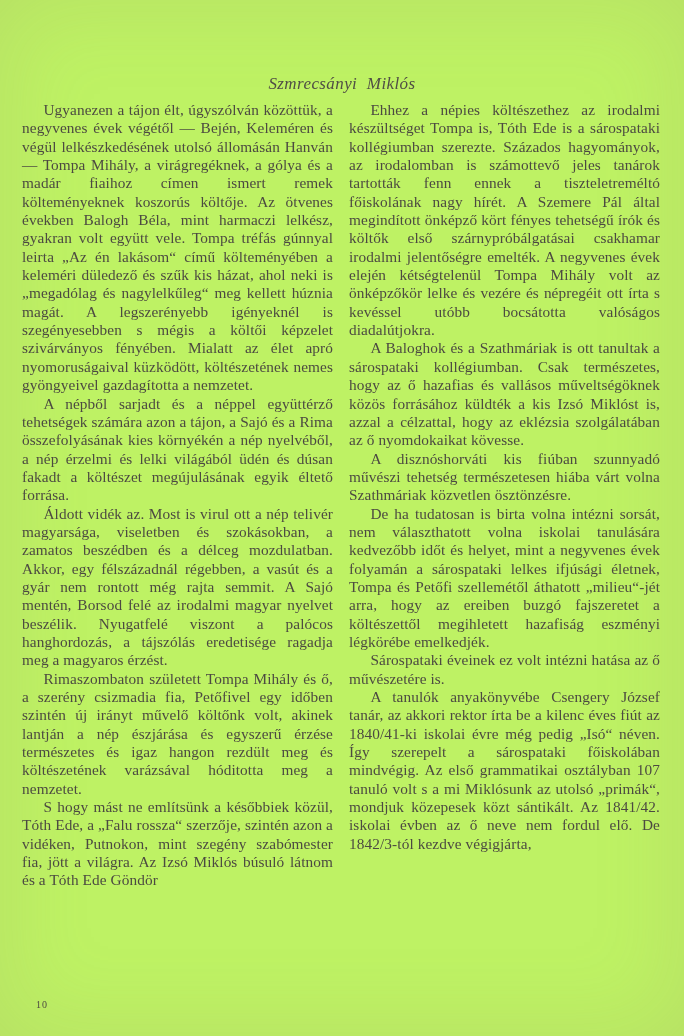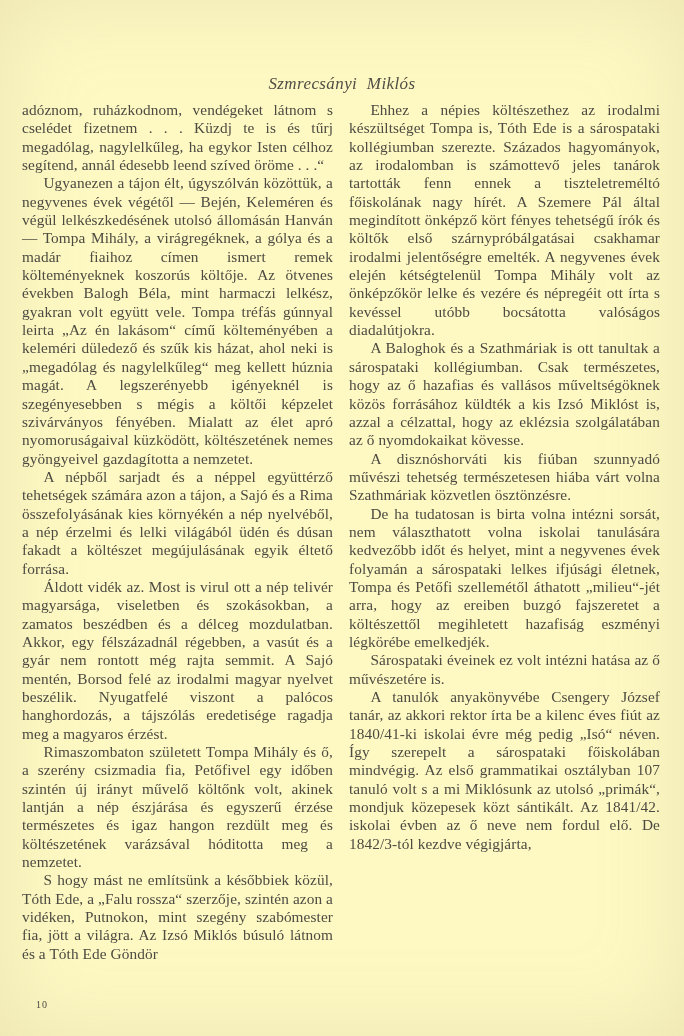--- a/index.html
+++ b/index.html
@@ -1,20 +1,20 @@
 <!DOCTYPE html>
 <html><head>
 <meta charset="utf-8">
 <style>
   html, body { margin: 0; padding: 0; }
   .page {
     position: relative;
     width: 684px;
     height: 1036px;
-    background: #fef9c3;
+    background: #bef264;
     box-shadow: inset 0 0 90px rgba(150,138,105,0.18);
     font-family: "Liberation Serif", "DejaVu Serif", serif;
     color: #4c4a41;
     overflow: hidden;
   }
   .running-head {
     position: absolute;
     top: 74px;
     left: 0;
     width: 100%;
@@ -53,21 +53,20 @@
 </head>
 <body>
 
 <div class="page">
 
   <div class="running-head">Szmrecsányi Miklós</div>
 
   <div class="columns">
 
     <div class="col">
-      <p>adóznom, ruházkodnom, vendégeket látnom s cselédet fizetnem . . . Küzdj te is és tűrj megadólag, nagylelkűleg, ha egykor Isten célhoz segítend, annál édesebb leend szíved öröme . . .“</p>
       <p class="indent">Ugyanezen a tájon élt, úgyszólván közöttük, a negyvenes évek végétől — Bején, Keleméren és végül lelkészkedésének utolsó állomásán Hanván — Tompa Mihály, a virágregéknek, a gólya és a madár fiaihoz címen ismert remek költeményeknek koszorús költője. Az ötvenes években Balogh Béla, mint harmaczi lelkész, gyakran volt együtt vele. Tompa tréfás gúnnyal leirta „Az én lakásom“ című költeményében a keleméri düledező és szűk kis házat, ahol neki is „megadólag és nagylelkűleg“ meg kellett húznia magát. A legszerényebb igényeknél is szegényesebben s mégis a költői képzelet szivárványos fényében. Mialatt az élet apró nyomoruságaival küzködött, költészetének nemes gyöngyeivel gazdagította a nemzetet.</p>
       <p class="indent">A népből sarjadt és a néppel együttérző tehetségek számára azon a tájon, a Sajó és a Rima összefolyásának kies környékén a nép nyelvéből, a nép érzelmi és lelki világából üdén és dúsan fakadt a költészet megújulásának egyik éltető forrása.</p>
       <p class="indent">Áldott vidék az. Most is virul ott a nép telivér magyarsága, viseletben és szokásokban, a zamatos beszédben és a délceg mozdulatban. Akkor, egy félszázadnál régebben, a vasút és a gyár nem rontott még rajta semmit. A Sajó mentén, Borsod felé az irodalmi magyar nyelvet beszélik. Nyugatfelé viszont a palócos hanghordozás, a tájszólás eredetisége ragadja meg a magyaros érzést.</p>
       <p class="indent">Rimaszombaton született Tompa Mihály és ő, a szerény csizmadia fia, Petőfivel egy időben szintén új irányt művelő költőnk volt, akinek lantján a nép észjárása és egyszerű érzése természetes és igaz hangon rezdült meg és költészetének varázsával hóditotta meg a nemzetet.</p>
       <p class="indent">S hogy mást ne említsünk a későbbiek közül, Tóth Ede, a „Falu rossza“ szerzője, szintén azon a vidéken, Putnokon, mint szegény szabómester fia, jött a világra. Az Izsó Miklós búsuló látnom és a Tóth Ede Göndör</p>
     </div>
 
     <div class="col">
       <p class="indent">Ehhez a népies költészethez az irodalmi készültséget Tompa is, Tóth Ede is a sárospataki kollégiumban szerezte. Százados hagyományok, az irodalomban is számottevő jeles tanárok tartották fenn ennek a tiszteletreméltó főiskolának nagy hírét. A Szemere Pál által megindított önképző kört fényes tehetségű írók és költők első szárnypróbálgatásai csakhamar irodalmi jelentőségre emelték. A negyvenes évek elején kétségtelenül Tompa Mihály volt az önképzőkör lelke és vezére és népregéit ott írta s kevéssel utóbb bocsátotta valóságos diadalútjokra.</p>
       <p class="indent">A Baloghok és a Szathmáriak is ott tanultak a sárospataki kollégiumban. Csak természetes, hogy az ő hazafias és vallásos műveltségöknek közös forrásához küldték a kis Izsó Miklóst is, azzal a célzattal, hogy az eklézsia szolgálatában az ő nyomdokaikat kövesse.</p>

